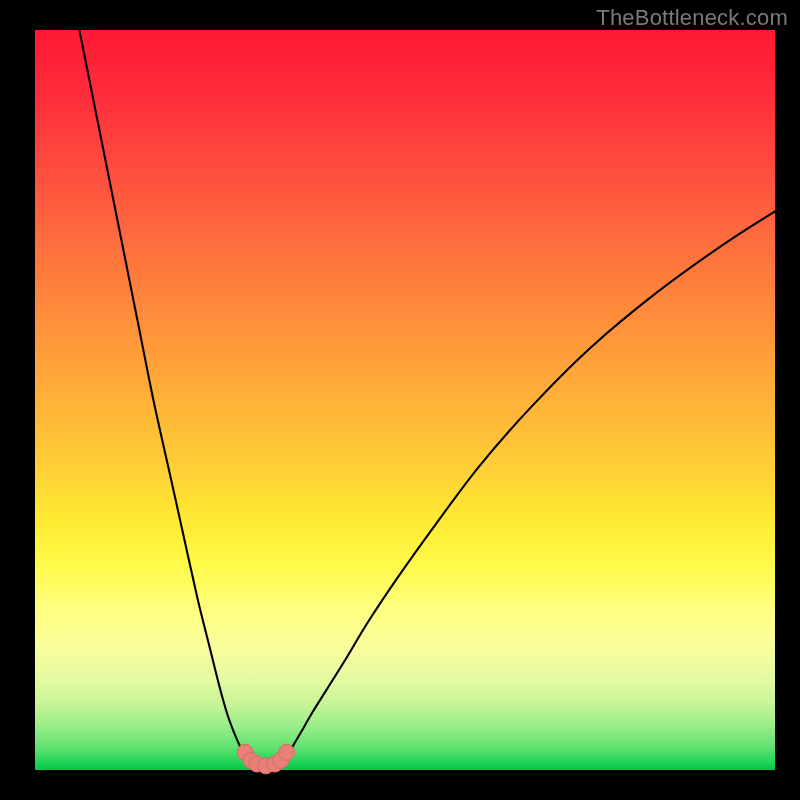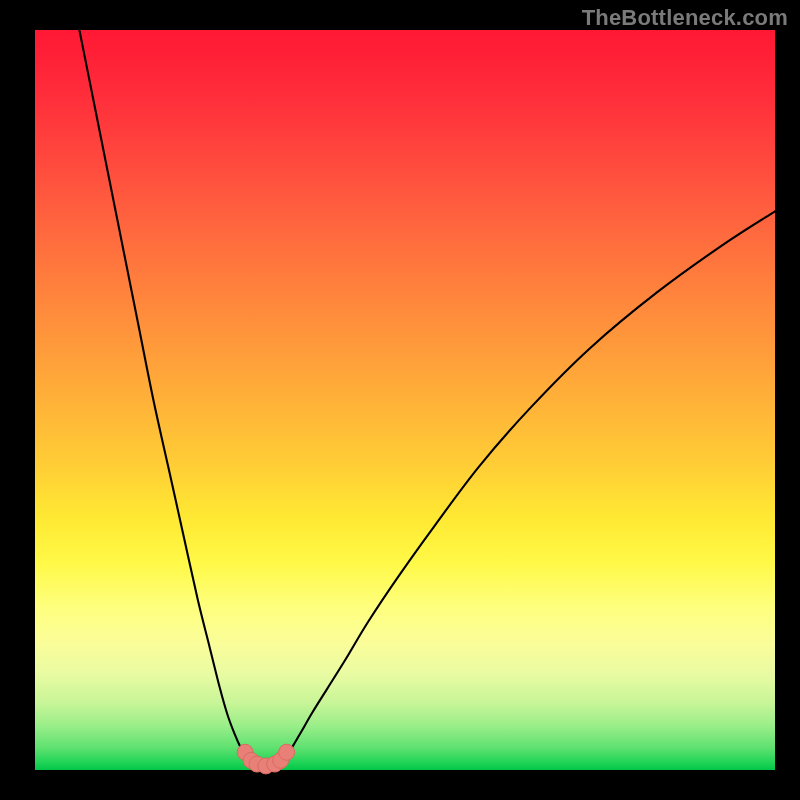--- a/index.html
+++ b/index.html
@@ -47,21 +47,21 @@
       #02c648 100%
     );
   }
   .watermark {
     position: absolute;
     top: 5px;
     right: 12px;
     color: #7a7a7a;
     font-size: 22px;
     letter-spacing: 0.2px;
-    font-weight: 700;
+    font-weight: 400;
     user-select: none;
   }
   svg.curves {
     position: absolute;
     left: 0;
     top: 0;
     width: 740px;
     height: 740px;
     overflow: visible;
   }

